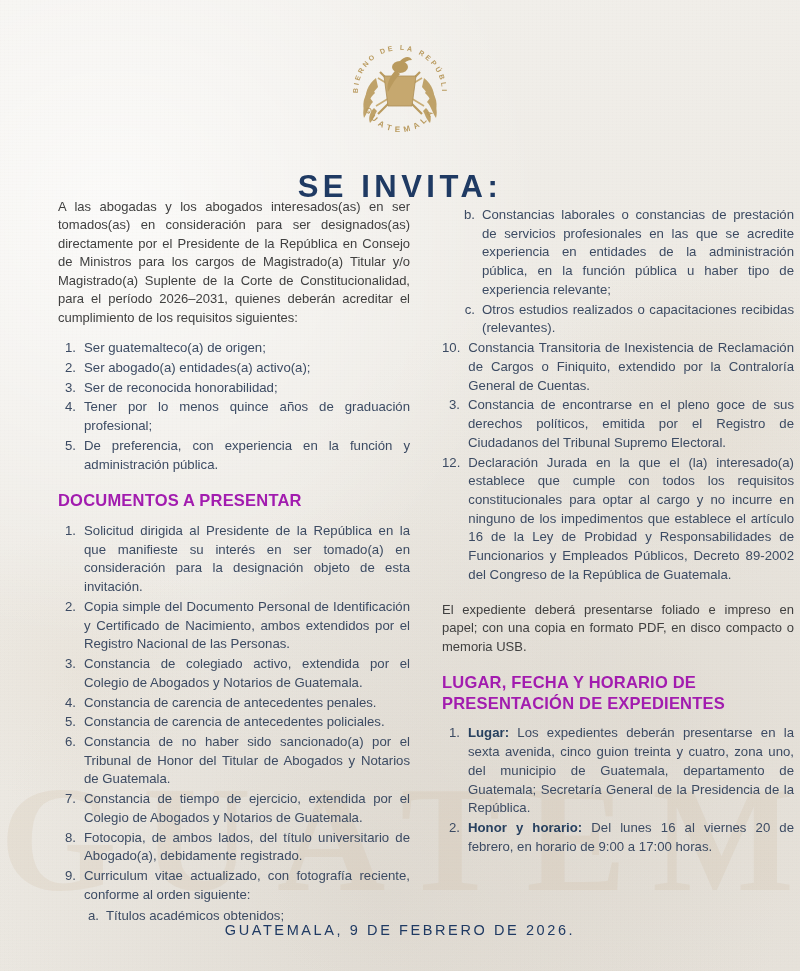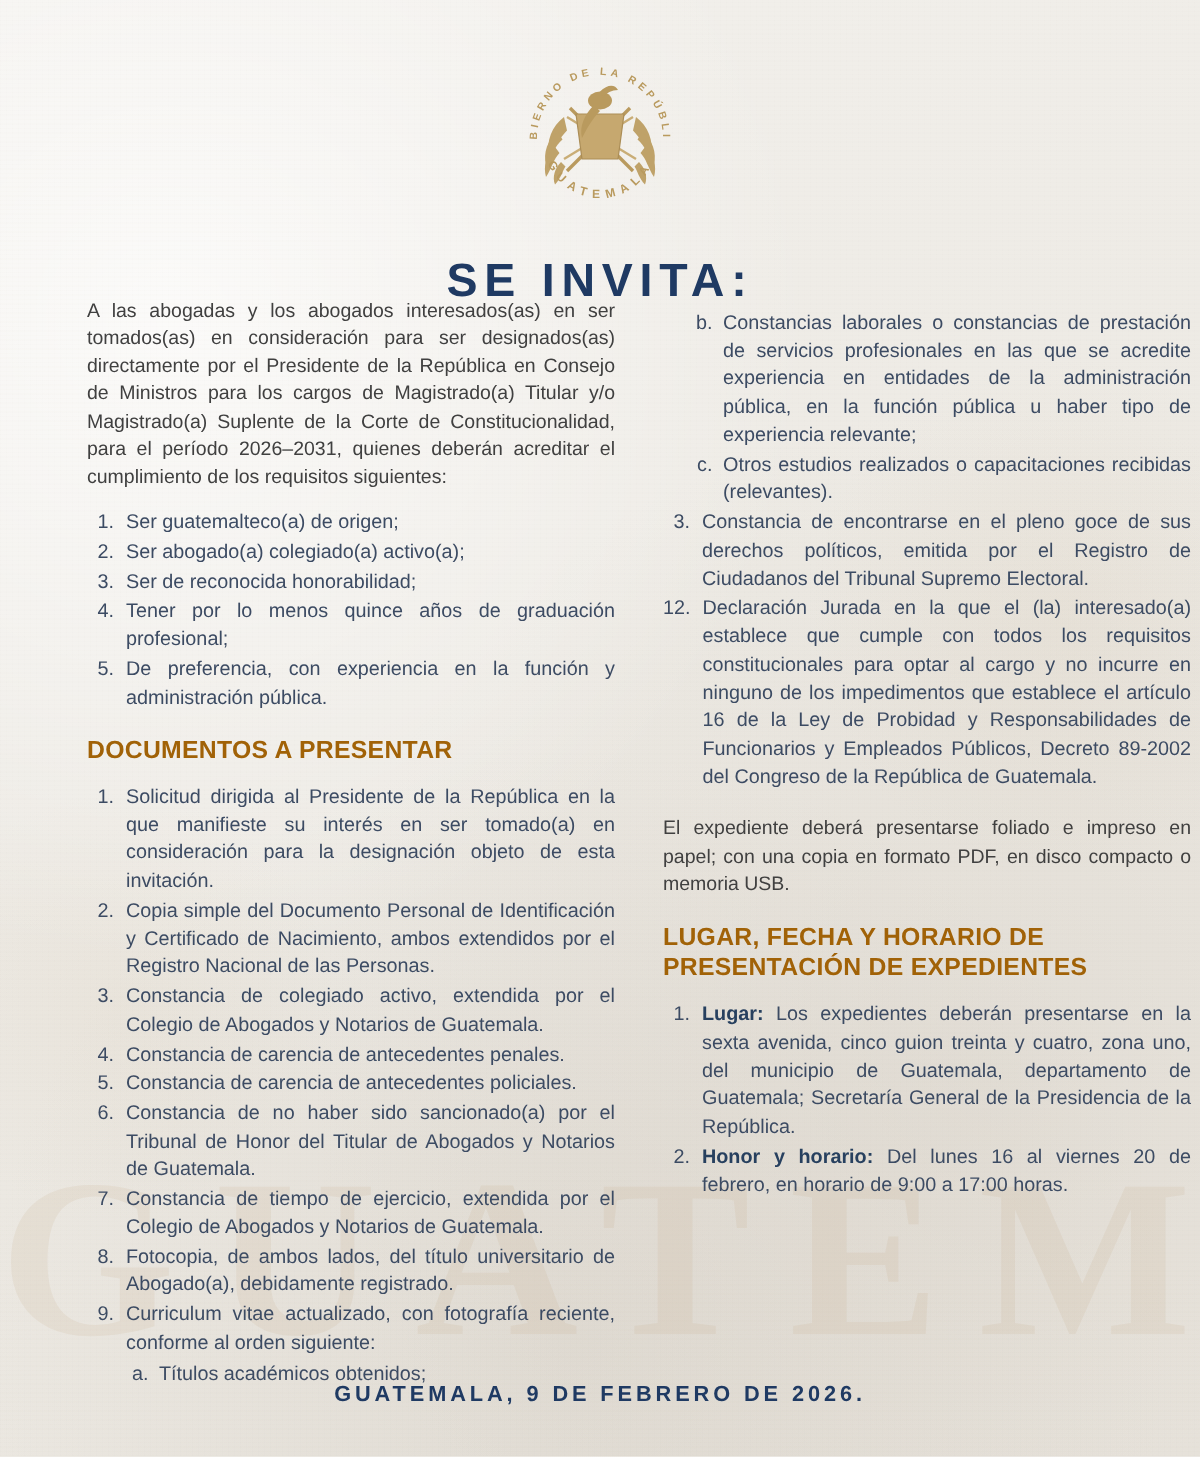--- a/index.html
+++ b/index.html
@@ -128,21 +128,21 @@
     line-height: 1.42;
     text-align: justify;
     color: #404040;
   }
 
   h2.section-heading {
     margin: 16px 0 11px 0;
     font-size: 16.5px;
     font-weight: bold;
     letter-spacing: 0.2px;
-    color: #a16207;
+    color: #a21caf;
     line-height: 1.25;
   }
 
   
   ol.num-list,
   ol.alpha-list {
     margin: 0;
     padding: 0;
     list-style: none;
   }
@@ -186,21 +186,21 @@
   .requisitos { margin: 14px 0 0 10px; }
   .docs-list { margin-top: 2px; }
 
   
   .footer-date {
     position: absolute;
     left: 0; right: 0;
     bottom: 33px;
     text-align: center;
     font-size: 14.5px;
-    font-weight: bold;
+    font-weight: normal;
     letter-spacing: 2.6px;
     color: #1f3a63;
   }
 </style>
 </head>
 <body>
 
 <div class="sheet">
 
   <div class="paper-texture"></div>
@@ -270,21 +270,21 @@
 
       <p class="para">A las abogadas y los abogados interesados(as) en ser tomados(as) en consideración para ser designados(as) directamente por el Presidente de la República en Consejo de Ministros para los cargos de Magistrado(a) Titular y/o Magistrado(a) Suplente de la Corte de Constitucionalidad, para el período 2026–2031, quienes deberán acreditar el cumplimiento de los requisitos siguientes:</p>
 
       <ol class="num-list requisitos">
         <li>
           <span class="marker">1.</span>
           <span class="item-body">Ser guatemalteco(a) de origen;</span>
         </li>
         <li>
           <span class="marker">2.</span>
-          <span class="item-body">Ser abogado(a) colegiado(a) activo(a);</span>
+          <span class="item-body">Ser abogado(a) entidades(a) activo(a);</span>
         </li>
         <li>
           <span class="marker">3.</span>
           <span class="item-body">Ser de reconocida honorabilidad;</span>
         </li>
         <li>
           <span class="marker">4.</span>
           <span class="item-body">Tener por lo menos quince años de graduación profesional;</span>
         </li>
         <li>
@@ -351,20 +351,24 @@
           <span class="item-body">Constancias laborales o constancias de prestación de servicios profesionales en las que se acredite experiencia en entidades de la administración pública, en la función pública u haber tipo de experiencia relevante;</span>
         </li>
         <li>
           <span class="marker">c.</span>
           <span class="item-body">Otros estudios realizados o capacitaciones recibidas (relevantes).</span>
         </li>
       </ol>
 
       <ol class="num-list list-gap">
         <li>
+          <span class="marker">10.</span>
+          <span class="item-body">Constancia Transitoria de Inexistencia de Reclamación de Cargos o Finiquito, extendido por la Contraloría General de Cuentas.</span>
+        </li>
+        <li>
           <span class="marker">3.</span>
           <span class="item-body">Constancia de encontrarse en el pleno goce de sus derechos políticos, emitida por el Registro de Ciudadanos del Tribunal Supremo Electoral.</span>
         </li>
         <li>
           <span class="marker">12.</span>
           <span class="item-body">Declaración Jurada en la que el (la) interesado(a) establece que cumple con todos los requisitos constitucionales para optar al cargo y no incurre en ninguno de los impedimentos que establece el artículo 16 de la Ley de Probidad y Responsabilidades de Funcionarios y Empleados Públicos, Decreto 89-2002 del Congreso de la República de Guatemala.</span>
         </li>
       </ol>
 
       <p class="para" style="margin-top:16px;">El expediente deberá presentarse foliado e impreso en papel; con una copia en formato PDF, en disco compacto o memoria USB.</p>

